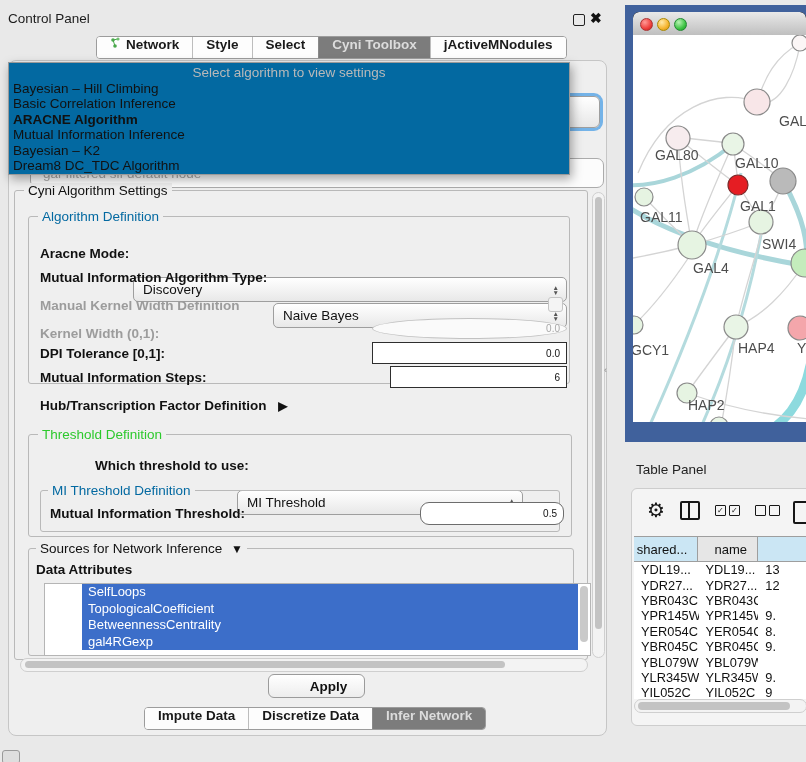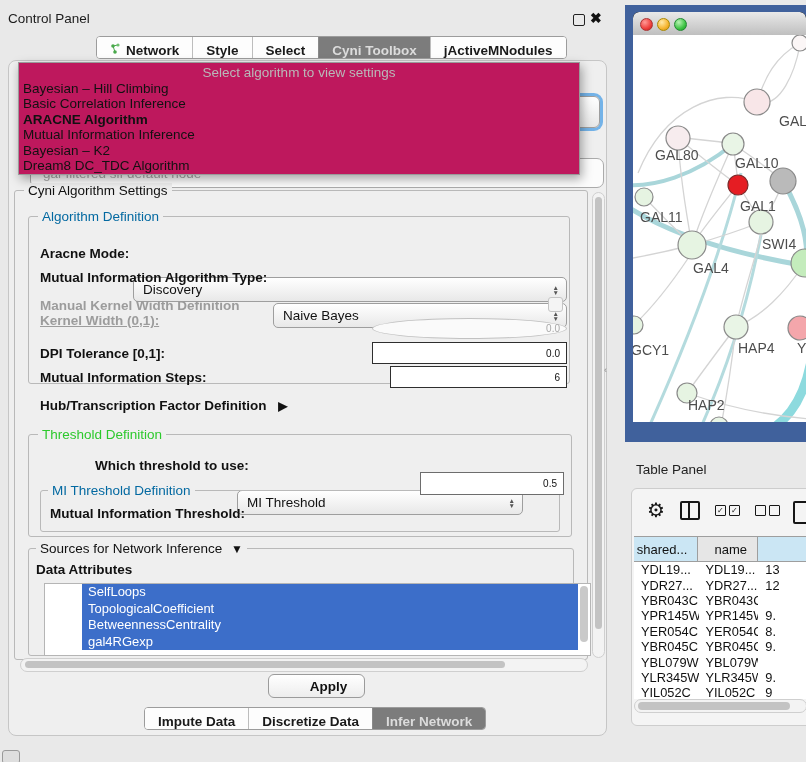--- a/index.html
+++ b/index.html
@@ -8,37 +8,37 @@
   .abs{position:absolute;}
 
   
   #control-panel{left:0;top:0;width:613px;height:736px;background:#e9e9e9;}
   #cp-title{left:8px;top:11px;font-size:13.5px;color:#1c1c1c;}
   #cp-float{left:573px;top:14px;width:10px;height:10px;border:1.6px solid #222;border-radius:2px;}
   #cp-close{left:590px;top:10px;font-size:14px;font-weight:bold;color:#111;}
 
   .seg{display:flex;height:21px;border:1px solid #9c9c9c;border-radius:4px;overflow:hidden;
        background:#fff;font-size:13.5px;font-weight:600;color:#1a1a1a;}
-  .seg .tab{display:flex;align-items:flex-end;gap:5px;padding:0 13px;border-left:1px solid #bdbdbd;background:#fdfdfd;}
+  .seg .tab{display:flex;align-items:flex-start;gap:5px;padding:0 13px;border-left:1px solid #bdbdbd;background:#fdfdfd;}
   .seg .tab:first-child{border-left:none;}
   .seg .tab.active{background:#7c7c7c;color:#dcdcdc;border-left-color:#8a8a8a;}
   #top-tabs{left:96px;top:36px;}
   #bottom-tabs{left:144px;top:707px;}
 
   #inner-panel{left:8px;top:60px;width:597px;height:674px;background:#efefef;
                border:1px solid #c6c6c6;border-radius:8px;}
 
   
   #bg-combo{left:30px;top:96px;width:568px;height:30px;border-radius:6px;background:linear-gradient(#ffffff,#e7e7e7);
             border:1px solid #9e9e9e;box-shadow:0 0 0 3px #74b3e8;}
   #bg-field{left:30px;top:158px;width:560px;height:28px;border-radius:7px;background:#fcfcfc;
             border:1px solid #ababab;font-size:13.5px;color:#a9a9a9;display:flex;align-items:center;padding-left:12px;}
 
   
-  #algo-popup{left:18px;top:62px;width:560px;height:111px;background:#be185d;border:1px solid #9a9a9a;
+  #algo-popup{left:8px;top:62px;width:560px;height:111px;background:#0369a1;border:1px solid #9a9a9a;
               box-shadow:2px 4px 10px rgba(0,0,0,.35);z-index:30;}
   #algo-placeholder{text-align:center;color:#b9b9b9;font-size:13.5px;padding-top:2px;height:16px;}
   .algo-item{font-size:13.5px;color:#111;padding:0 4px;height:15.4px;line-height:15.4px;white-space:nowrap;}
   .algo-item.selected{font-weight:bold;}
 
   .gbox{border:1px solid #b9b9b9;border-radius:3px;}
   .legend{background:#efefef;padding:0 4px;font-size:13.5px;white-space:nowrap;}
   .legend.blue{color:#0369a1;}
   .legend.green{color:#2dc92d;}
   .lbl{font-size:13.5px;font-weight:bold;color:#111;white-space:nowrap;}
@@ -184,21 +184,21 @@
 
     <div class="abs lbl" style="left:40px;top:270px;">Mutual Information Algorithm Type:</div>
     <div class="abs combo" style="left:273px;top:266px;width:274px;height:23px;">
       <span>Naive Bayes</span>
       <span class="arrows">▲<br>▼</span>
     </div>
 
     <div class="abs lbl gray" style="left:40px;top:298px;">Manual Kernel Width Definition</div>
     <div class="abs" id="chk-manual" style="left:548px;top:297px;"></div>
 
-    <div class="abs lbl gray" style="left:40px;top:313px;text-decoration:underline;">Kernel Width (0,1):</div>
+    <div class="abs lbl gray" style="left:40px;top:326px;">Kernel Width (0,1):</div>
     <div class="abs tfield light" style="left:372px;top:318px;width:181px;height:19px;">0.0</div>
 
     <div class="abs lbl" style="left:40px;top:346px;">DPI Tolerance [0,1]:</div>
     <div class="abs tfield" style="left:372px;top:342px;width:181px;height:20px;">0.0</div>
 
     <div class="abs lbl" style="left:40px;top:370px;">Mutual Information Steps:</div>
     <div class="abs tfield" style="left:390px;top:366px;width:163px;height:20px;">6</div>
 
     <div class="abs lbl" style="left:40px;top:398px;font-weight:bold;">
       <span>Hub/Transcription Factor Definition</span>
@@ -211,21 +211,21 @@
     <div class="abs lbl" style="left:95px;top:458px;">Which threshold to use:</div>
     <div class="abs combo" style="left:237px;top:453px;width:266px;height:23px;">
       <span>MI Threshold</span>
       <span class="arrows">▲<br>▼</span>
     </div>
 
     <div class="abs gbox" style="left:40px;top:490px;width:518px;height:40px;"></div>
     <div class="abs legend blue" style="left:48px;top:483px;">MI Threshold Definition</div>
 
     <div class="abs lbl" style="left:50px;top:506px;">Mutual Information Threshold:</div>
-    <div class="abs tfield" style="left:420px;top:472px;width:130px;height:21px;border-color:#6d6d6d;">0.5</div>
+    <div class="abs tfield" style="left:420px;top:502px;width:130px;height:21px;border-color:#6d6d6d;border-radius:9px;">0.5</div>
 
     <div class="abs gbox" style="left:28px;top:548px;width:544px;height:106px;"></div>
     <div class="abs legend" style="left:36px;top:541px;">
       <span>Sources for Network Inference</span>
       <span id="src-arrow" style="margin-left:5px;">▼</span>
     </div>
     <div class="abs lbl" style="left:36px;top:562px;">Data Attributes</div>
 
     <div class="abs" id="attr-list">
       <div id="attr-items">

